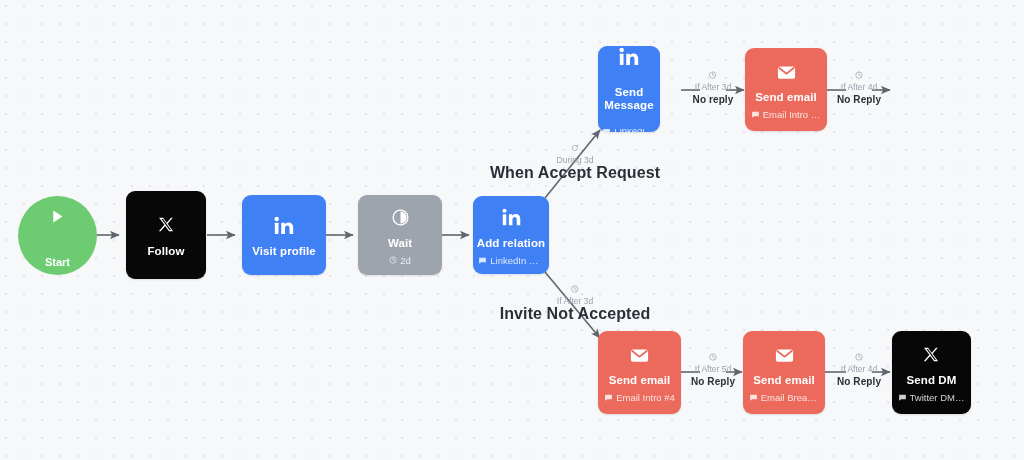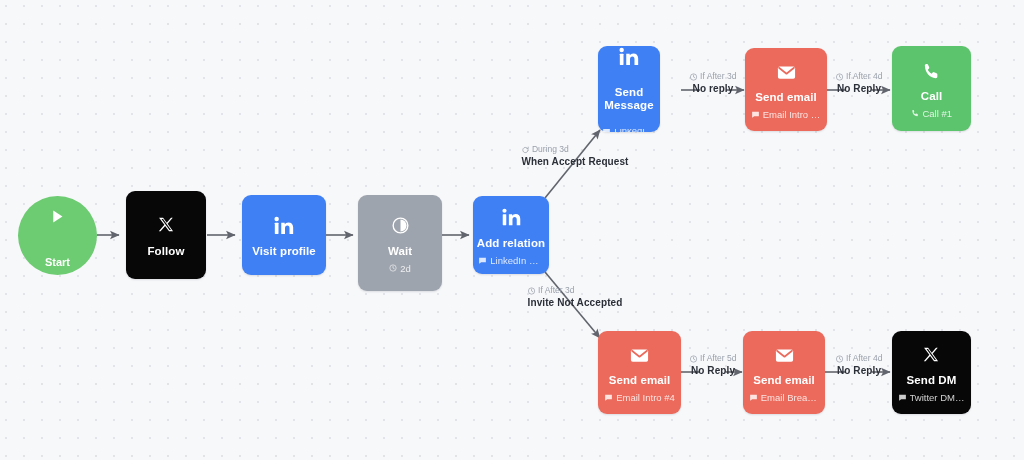--- a/index.html
+++ b/index.html
@@ -102,29 +102,30 @@
     transform: translateX(-50%);
   }
   .edge-cond {
     font-size: 8.5px;
     color: #9aa0ab;
     line-height: 11px;
     display: flex;
     align-items: center;
     justify-content: flex-start;
     gap: 2.5px;
+    flex-direction: column;
   }
   .edge-main {
     font-size: 10px;
     font-weight: bold;
     color: #2b2f38;
     line-height: 13px;
     letter-spacing: 0.1px;
   }
-  .branch-label .edge-main { font-size: 10px; }
+  .branch-label .edge-main { font-size: 16px; }
 
   svg.i { display: block; }
 </style>
 </head>
 <body>
 
 <div id="canvas">
 
   <svg id="edges" viewBox="0 0 1024 460" width="1024" height="460">
     <defs>
@@ -200,21 +201,21 @@
     <span class="node-icon">
       <svg class="i" width="22" height="22" viewBox="0 0 24 24">
         <rect x="2" y="8.4" width="4" height="12.4" rx="0.5" fill="#ffffff"></rect>
         <circle cx="4" cy="4.3" r="2.4" fill="#ffffff"></circle>
         <path d="M9 8.4h3.8v1.8c.7-1.2 2.1-2.1 4-2.1 3.2 0 5.2 2 5.2 5.6v7.1h-4v-6.4c0-1.9-.8-2.9-2.3-2.9-1.6 0-2.6 1.1-2.6 2.9v6.4H9V8.4Z" fill="#ffffff"></path>
       </svg>
     </span>
     <span class="node-title">Visit profile</span>
   </div>
 
-  <div class="node" style="left:358px; top:195px; width:84px; height:96px; background:#9ea4ad;">
+  <div class="node" style="left:358px; top:195px; width:84px; height:80px; background:#9ea4ad;">
     <span class="node-icon">
       <svg class="i" width="19" height="19" viewBox="0 0 24 24">
         <circle cx="12" cy="12" r="9.3" fill="none" stroke="#ffffff" stroke-width="1.7"></circle>
         <path d="M12 12 V4.4 A7.6 7.6 0 0 1 12 19.6 Z" fill="#ffffff"></path>
       </svg>
     </span>
     <span class="node-title">Wait</span>
     <span class="node-sub">
       <span>
         <svg class="i" width="8" height="8" viewBox="0 0 24 24">
@@ -275,36 +276,20 @@
     <span class="node-sub">
       <span>
         <svg class="i" width="9" height="9" viewBox="0 0 24 24">
           <path d="M3 4.5h18v12H8.5L3 20.5V4.5Z" fill="currentColor"></path>
         </svg>
       </span>
       <span class="sub-text">Email Intro #1</span>
     </span>
   </div>
 
-  <div class="node" style="left:892px; top:46px; width:79px; height:85px; background:#5cc46c;">
-    <span class="node-icon">
-      <svg class="i" width="19" height="19" viewBox="0 0 24 24">
-        <path d="M6.2 2.6c.8 0 1.3.4 1.6 1.1l1.3 3c.3.7.1 1.4-.5 1.9L7.3 9.7c1 2.1 2.9 4 5 5l1.1-1.3c.5-.6 1.2-.8 1.9-.5l3 1.3c.7.3 1.1.8 1.1 1.6v2.6c0 1.2-1 2.1-2.2 2C9.8 19.8 4.2 14.2 3.6 4.8c-.1-1.2.8-2.2 2-2.2h.6Z" fill="#ffffff"></path>
-      </svg>
-    </span>
-    <span class="node-title">Call</span>
-    <span class="node-sub">
-      <span>
-        <svg class="i" width="8.5" height="8.5" viewBox="0 0 24 24">
-          <path d="M6.2 2.6c.8 0 1.3.4 1.6 1.1l1.3 3c.3.7.1 1.4-.5 1.9L7.3 9.7c1 2.1 2.9 4 5 5l1.1-1.3c.5-.6 1.2-.8 1.9-.5l3 1.3c.7.3 1.1.8 1.1 1.6v2.6c0 1.2-1 2.1-2.2 2C9.8 19.8 4.2 14.2 3.6 4.8c-.1-1.2.8-2.2 2-2.2h.6Z" fill="currentColor"></path>
-        </svg>
-      </span>
-      <span class="sub-text">Call #1</span>
-    </span>
-  </div>
 
   <div class="node" style="left:598px; top:331px; width:83px; height:83px; background:#eb6a5c;">
     <span class="node-icon">
       <svg class="i" width="21" height="21" viewBox="0 0 24 24">
         <rect x="2.2" y="5" width="19.6" height="14" rx="2" fill="#ffffff"></rect>
         <path d="M3.4 6.6 12 13.4l8.6-6.8" fill="none" stroke="#eb6a5c" stroke-width="1.9" stroke-linecap="round" stroke-linejoin="round"></path>
       </svg>
     </span>
     <span class="node-title">Send email</span>
     <span class="node-sub">

